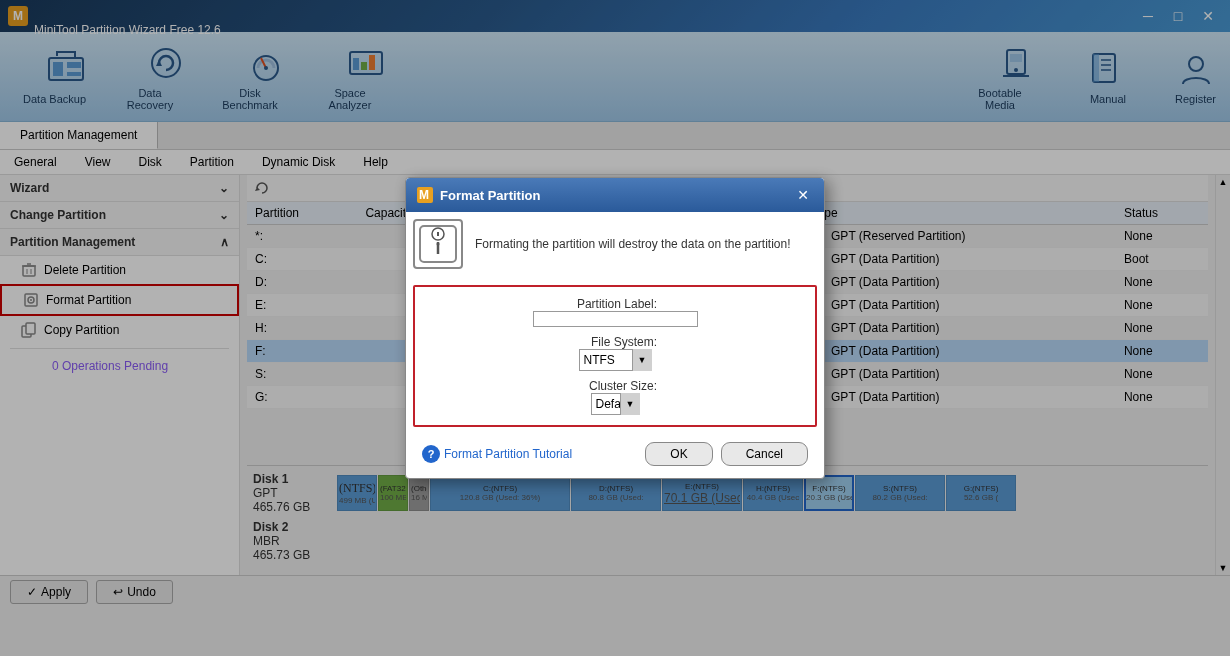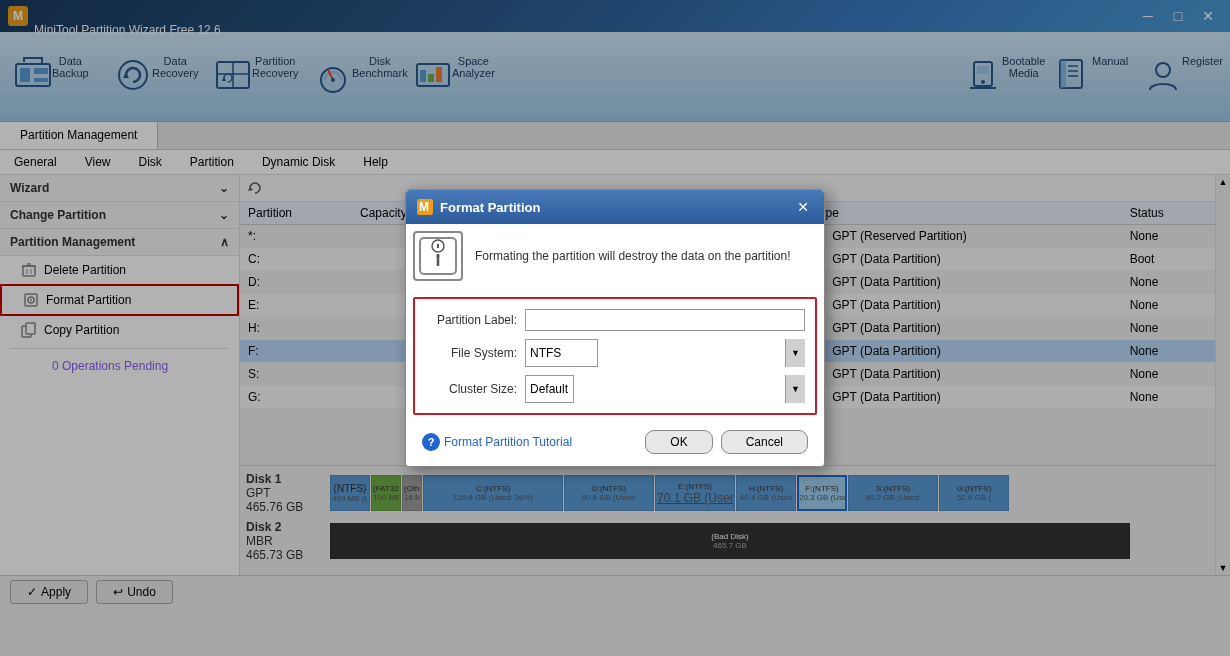--- a/index.html
+++ b/index.html
@@ -14,21 +14,21 @@
     .title-bar-text { flex: 1; font-size: 12px; color: white; margin-top: 27px; }
     .title-bar-controls { display: flex; gap: 2px; }
     .title-btn { width: 28px; height: 22px; background: transparent; border: none; color: white; cursor: pointer; font-size: 14px; display: flex; align-items: center; justify-content: center; }
 
     
     .toolbar {
       background: linear-gradient(180deg, #d0e8f8 0%, #b8d8f0 50%, #a0c8e8 100%);
       height: 90px; display: flex; align-items: center; padding: 0 10px; gap: 20px;
       border-bottom: 1px solid #8ab8d8;
     }
-    .toolbar-item { display: flex; flex-direction: row; align-items: flex-start; cursor: pointer; width: 80px; padding: 8px 4px; border-radius: 4px; }
+    .toolbar-item { display: flex; flex-direction: column; align-items: flex-end; cursor: pointer; width: 80px; padding: 8px 4px; border-radius: 4px; }
     .toolbar-icon { width: 40px; height: 40px; display: flex; align-items: center; justify-content: center; margin-bottom: 4px; }
     .toolbar-label { font-size: 11px; text-align: center; color: #1a3a5c; }
     .toolbar-right { margin-left: auto; display: flex; gap: 10px; align-items: center; }
 
     
     .tab-bar { background: #e8e8e8; display: flex; border-bottom: 1px solid #ccc; }
     .tab { padding: 6px 20px; background: #d0d8e0; border-right: 1px solid #bbb; cursor: pointer; font-size: 12px; }
     .tab.active { background: white; border-bottom: 1px solid white; }
 
     
@@ -67,25 +67,25 @@
     .modal { background: white; border: 1px solid #888; border-radius: 4px; box-shadow: 4px 4px 16px rgba(0,0,0,0.4); width: 420px; }
     .modal-title-bar { background: linear-gradient(180deg, #4a7ab8 0%, #2a5a9a 100%); color: white; padding: 6px 10px; display: flex; align-items: center; border-radius: 4px 4px 0 0; }
     .modal-title-icon { width: 18px; height: 18px; margin-right: 6px; }
     .modal-title-text { flex: 1; font-size: 13px; font-weight: bold; }
     .modal-close { background: transparent; border: none; color: white; font-size: 14px; cursor: pointer; width: 22px; height: 22px; display: flex; align-items: center; justify-content: center; }
     .modal-body { padding: 7px; }
     .modal-warning-row { display: flex; align-items: center; gap: 12px; margin-bottom: 16px; }
     .warning-icon { width: 50px; height: 50px; border: 2px solid #888; border-radius: 4px; display: flex; align-items: center; justify-content: center; font-size: 22px; color: #555; }
     .warning-text { font-size: 12px; color: #333; }
     .form-section { border: 2px solid #c0202a; padding: 10px; border-radius: 2px; }
-    .form-row { display: flex; align-items: center; margin-bottom: 8px; }
+    .form-row { display: flex; align-items: center; margin-bottom: 8px; flex-direction: column; }
     .form-row:last-child { margin-bottom: 0; }
     .form-label { width: 100px; font-size: 12px; color: #333; text-align: right; padding-right: 8px; }
     .form-input { flex: 1; height: 22px; border: 1px solid #999; padding: 0 4px; font-size: 12px; }
-    .form-select { flex: 1; height: 28px; border: 1px solid #999; padding: 0 4px; font-size: 12px; background: white; appearance: none; }
+    .form-select { flex: 1; height: 22px; border: 1px solid #999; padding: 0 4px; font-size: 12px; background: white; appearance: none; }
     .form-select-wrap { flex: 1; position: relative; }
     .form-select-arrow { position: absolute; right: 0; top: 0; bottom: 0; width: 20px; background: #d0d0d0; border-left: 1px solid #999; display: flex; align-items: center; justify-content: center; font-size: 9px; pointer-events: none; }
     .modal-footer { display: flex; align-items: center; padding: 8px 16px 12px; gap: 8px; }
     .help-link { display: flex; align-items: center; gap: 4px; color: #2266cc; cursor: pointer; text-decoration: none; font-size: 12px; flex: 1; }
     .modal-btn { padding: 4px 24px; border: 1px solid #888; border-radius: 9px; cursor: pointer; font-size: 12px; background: #e8e8e8; }
 
     
     svg { display: block; }
   </style>
 </head>
@@ -125,32 +125,20 @@
         <circle cx="19" cy="19" r="14" fill="none" stroke="#2a5a8c" stroke-width="2"></circle>
         <path d="M12 19 A7 7 0 1 1 19 26" fill="none" stroke="#2a5a8c" stroke-width="2.5"></path>
         <polygon points="9,22 12,16 15,22" fill="#2a5a8c"></polygon>
       </svg>
     </div>
     <span class="toolbar-label">Data Recovery</span>
   </div>
   <div class="toolbar-item">
     <div class="toolbar-icon">
       <svg width="38" height="38" viewBox="0 0 38 38">
-        <rect x="3" y="6" width="32" height="26" rx="2" fill="none" stroke="#2a5a8c" stroke-width="2"></rect>
-        <path d="M3 18 L35 18" stroke="#2a5a8c" stroke-width="1.5"></path>
-        <path d="M19 6 L19 32" stroke="#2a5a8c" stroke-width="1.5"></path>
-        <path d="M10 22 A4 4 0 1 1 14 26" fill="none" stroke="#2a5a8c" stroke-width="1.5"></path>
-        <polygon points="8,25 10,20 12,25" fill="#2a5a8c"></polygon>
-      </svg>
-    </div>
-    <span class="toolbar-label">Partition Recovery</span>
-  </div>
-  <div class="toolbar-item">
-    <div class="toolbar-icon">
-      <svg width="38" height="38" viewBox="0 0 38 38">
         <circle cx="19" cy="24" r="12" fill="none" stroke="#2a5a8c" stroke-width="2"></circle>
         <path d="M11 24 A8 8 0 0 1 27 24" fill="none" stroke="#a0c0e0" stroke-width="3"></path>
         <path d="M19 24 L14 14" stroke="#e05020" stroke-width="2"></path>
         <circle cx="19" cy="24" r="2" fill="#2a5a8c"></circle>
       </svg>
     </div>
     <span class="toolbar-label">Disk Benchmark</span>
   </div>
   <div class="toolbar-item">
     <div class="toolbar-icon">
@@ -206,21 +194,21 @@
 
 <div class="menu-bar">
   <span class="menu-item">General</span>
   <span class="menu-item">View</span>
   <span class="menu-item">Disk</span>
   <span class="menu-item">Partition</span>
   <span class="menu-item">Dynamic Disk</span>
   <span class="menu-item">Help</span>
 </div>
 
-<div style="display: flex; height: 400px; position: relative;">
+<div style="display: flex; height: 400px; position: relative; gap: 7px;">
 
   <div class="sidebar">
     <div class="sidebar-section-header">
       <span>Wizard</span>
       <span>⌄</span>
     </div>
     <div class="sidebar-section-header" style="cursor:pointer;">
       <span>Change Partition</span>
       <span>⌄</span>
     </div>
@@ -389,21 +377,21 @@
 
     <div class="disk-section">
       <div class="disk-row">
         <div class="disk-label">
           <div style="font-weight:bold;">Disk 1</div>
           <div>GPT</div>
           <div>465.76 GB</div>
         </div>
         <div class="disk-bar" id="disk1-bar">
             <div class="disk-partition" style="width: 40px; background: rgb(91, 155, 213); border-color: rgba(0, 0, 0, 0.1); border-width: 1px;">
-              <span style="font-size:10px;color:#333;overflow:hidden;white-space:nowrap;max-width:36px;">(NTFS)</span>
+              <span style="font-size:12px;color:#333;overflow:hidden;white-space:nowrap;max-width:36px;font-family:Liberation Serif, serif;">(NTFS)</span>
               <span style="font-size:8px;color:#555;overflow:hidden;white-space:nowrap;max-width:36px;">499 MB (Usec</span>
             </div>
             <div class="disk-partition" style="width: 30px; background: rgb(112, 173, 71); border-color: rgba(0, 0, 0, 0.1); border-width: 1px;">
               <span style="font-size:8px;color:#333;overflow:hidden;white-space:nowrap;max-width:26px;">(FAT32)</span>
               <span style="font-size:8px;color:#555;overflow:hidden;white-space:nowrap;max-width:26px;">100 MB (Usec</span>
             </div>
             <div class="disk-partition" style="width: 20px; background: rgb(158, 158, 158); border-color: rgba(0, 0, 0, 0.1); border-width: 1px;">
               <span style="font-size:8px;color:#333;overflow:hidden;white-space:nowrap;max-width:16px;">(Other)</span>
               <span style="font-size:8px;color:#555;overflow:hidden;white-space:nowrap;max-width:16px;">16 MB</span>
             </div>
@@ -436,26 +424,20 @@
               <span style="font-size:8px;color:#555;overflow:hidden;white-space:nowrap;max-width:66px;">52.6 GB (</span>
             </div>
           </div>
       </div>
       <div class="disk-row">
         <div class="disk-label">
           <div style="font-weight:bold;">Disk 2</div>
           <div>MBR</div>
           <div>465.73 GB</div>
         </div>
-        <div class="disk-bar" id="disk2-bar">
-            <div class="disk-partition" style="width: 800px; background: rgb(51, 51, 51);">
-              <span style="font-size:8px;color:white;overflow:hidden;white-space:nowrap;">(Bad Disk)</span>
-              <span style="font-size:8px;color:#aaa;overflow:hidden;white-space:nowrap;">465.7 GB</span>
-            </div>
-          </div>
       </div>
     </div>
   </div>
 
   <div style="width:15px; background:#f0f0f0; border-left:1px solid #ddd; display:flex; flex-direction:column; align-items:center;">
     <div style="cursor:pointer; font-size:9px; padding:2px;">▲</div>
     <div style="flex:1;"></div>
     <div style="cursor:pointer; font-size:9px; padding:2px;">▼</div>
   </div>
 </div>

